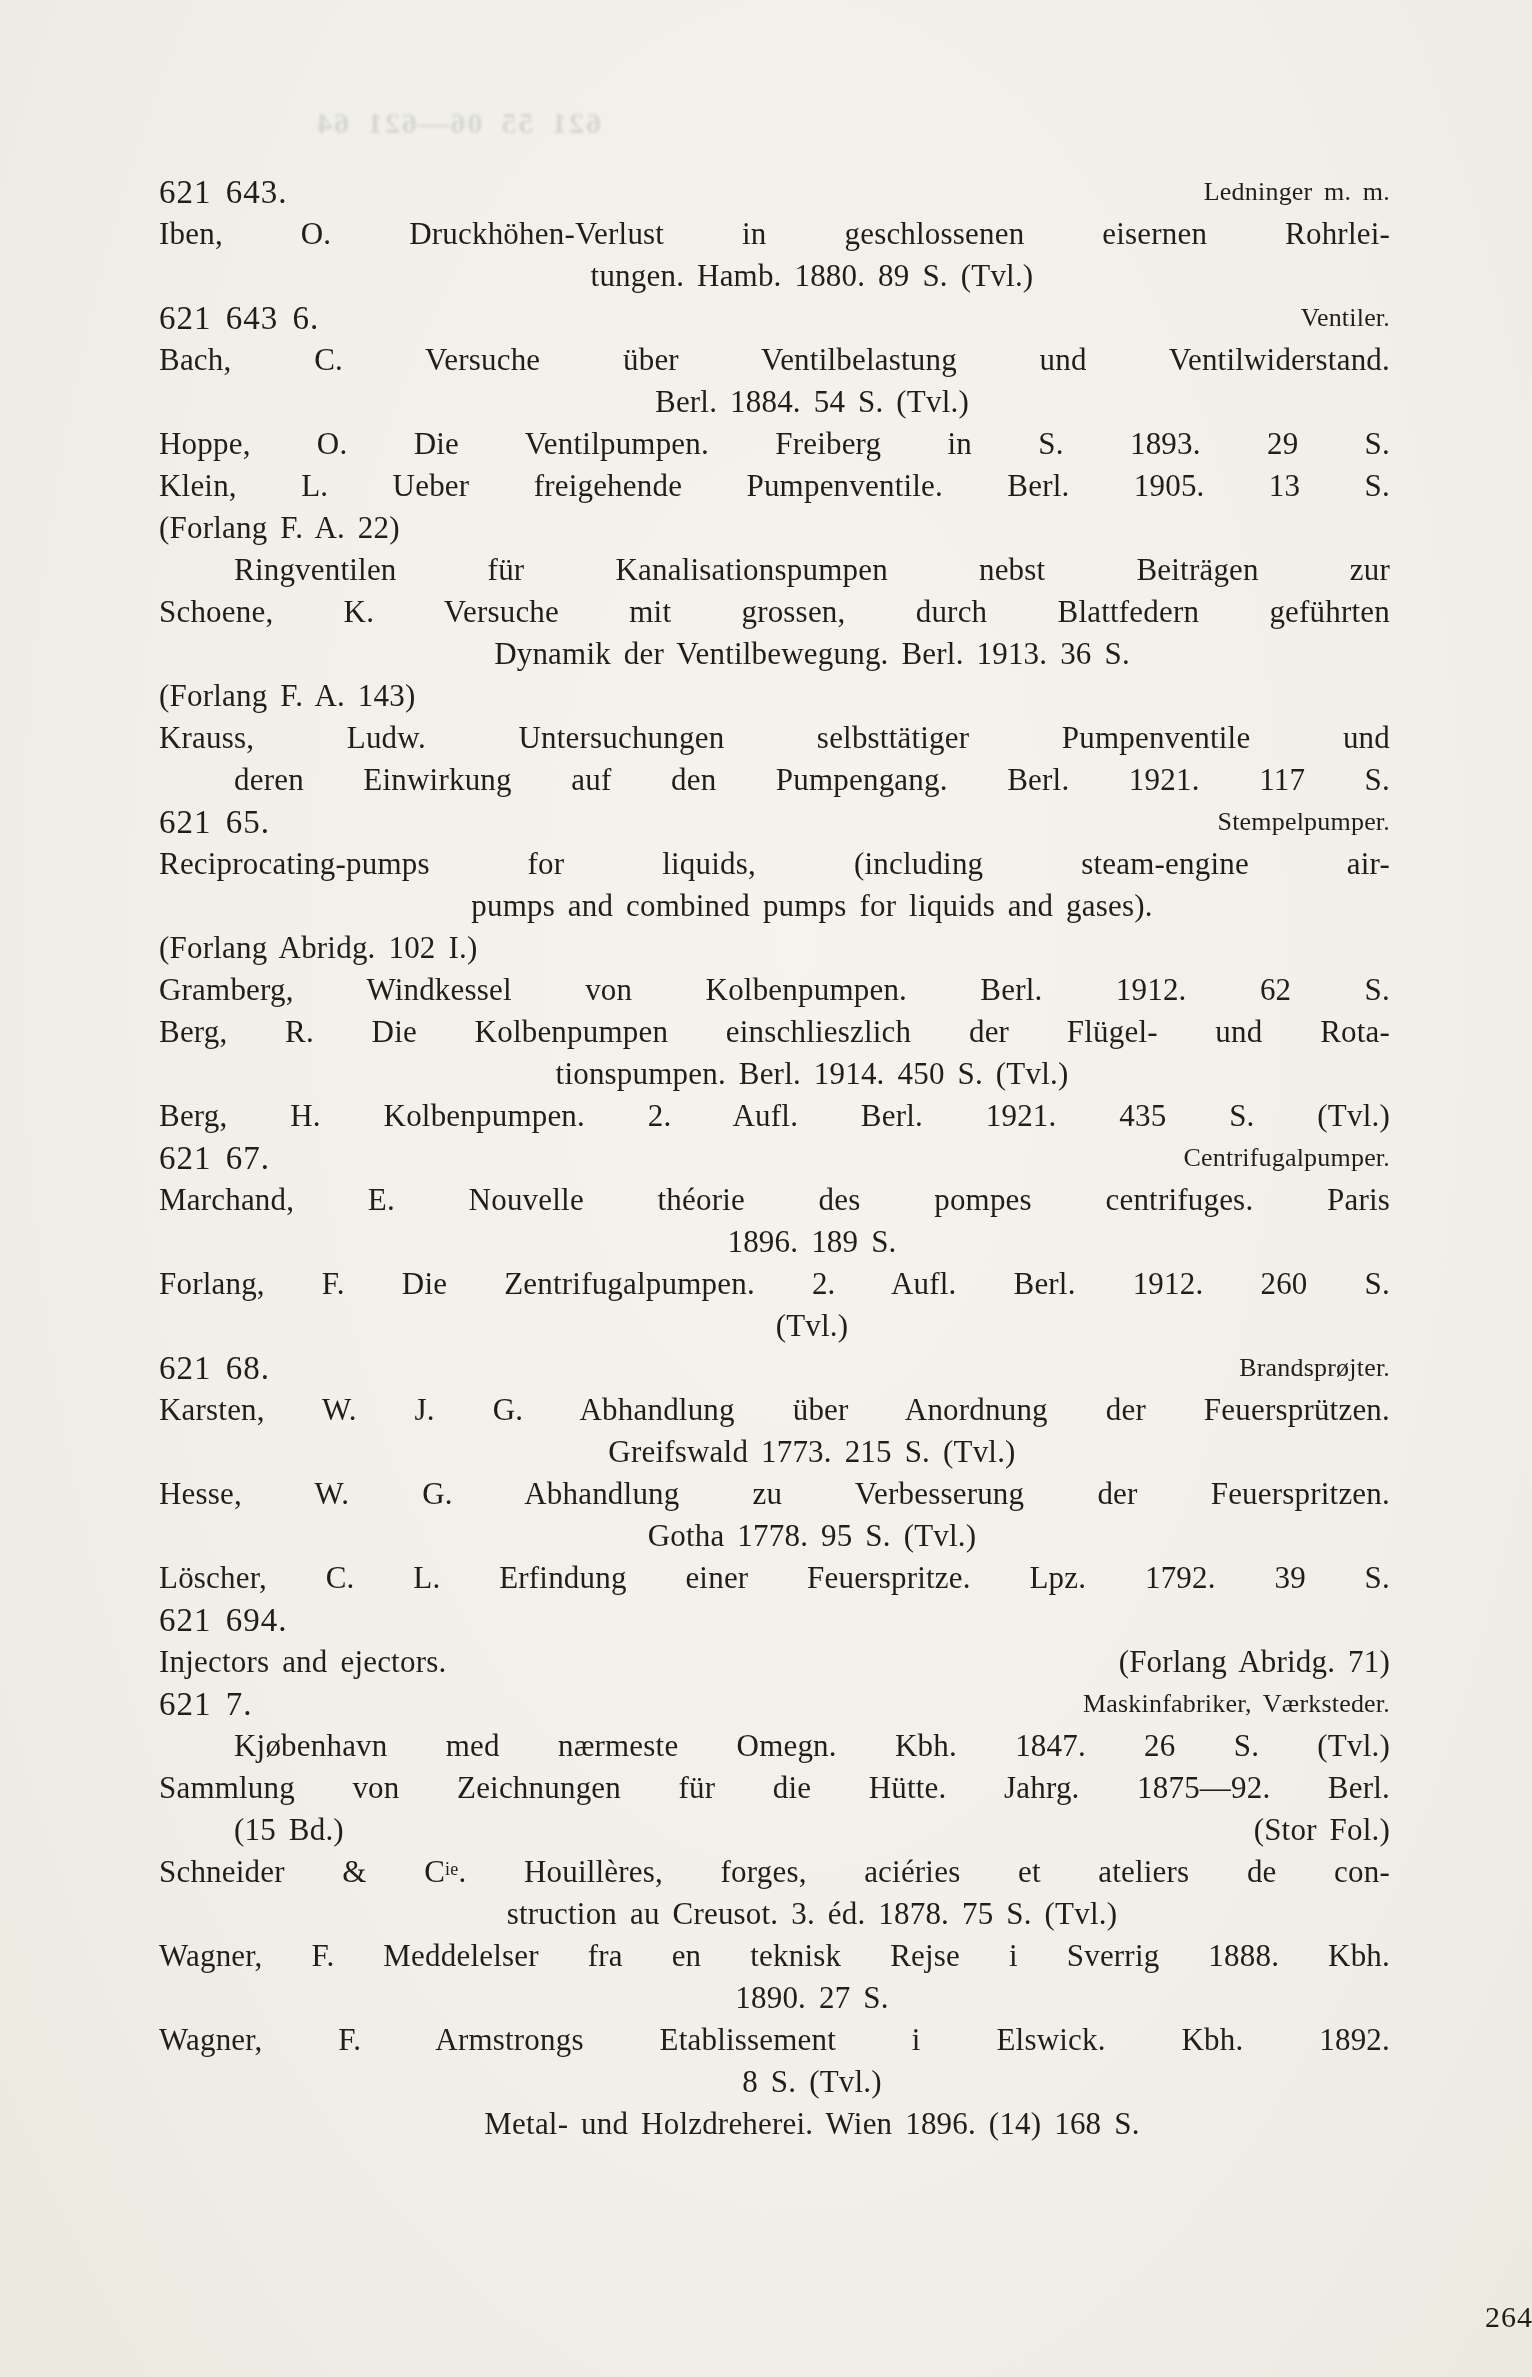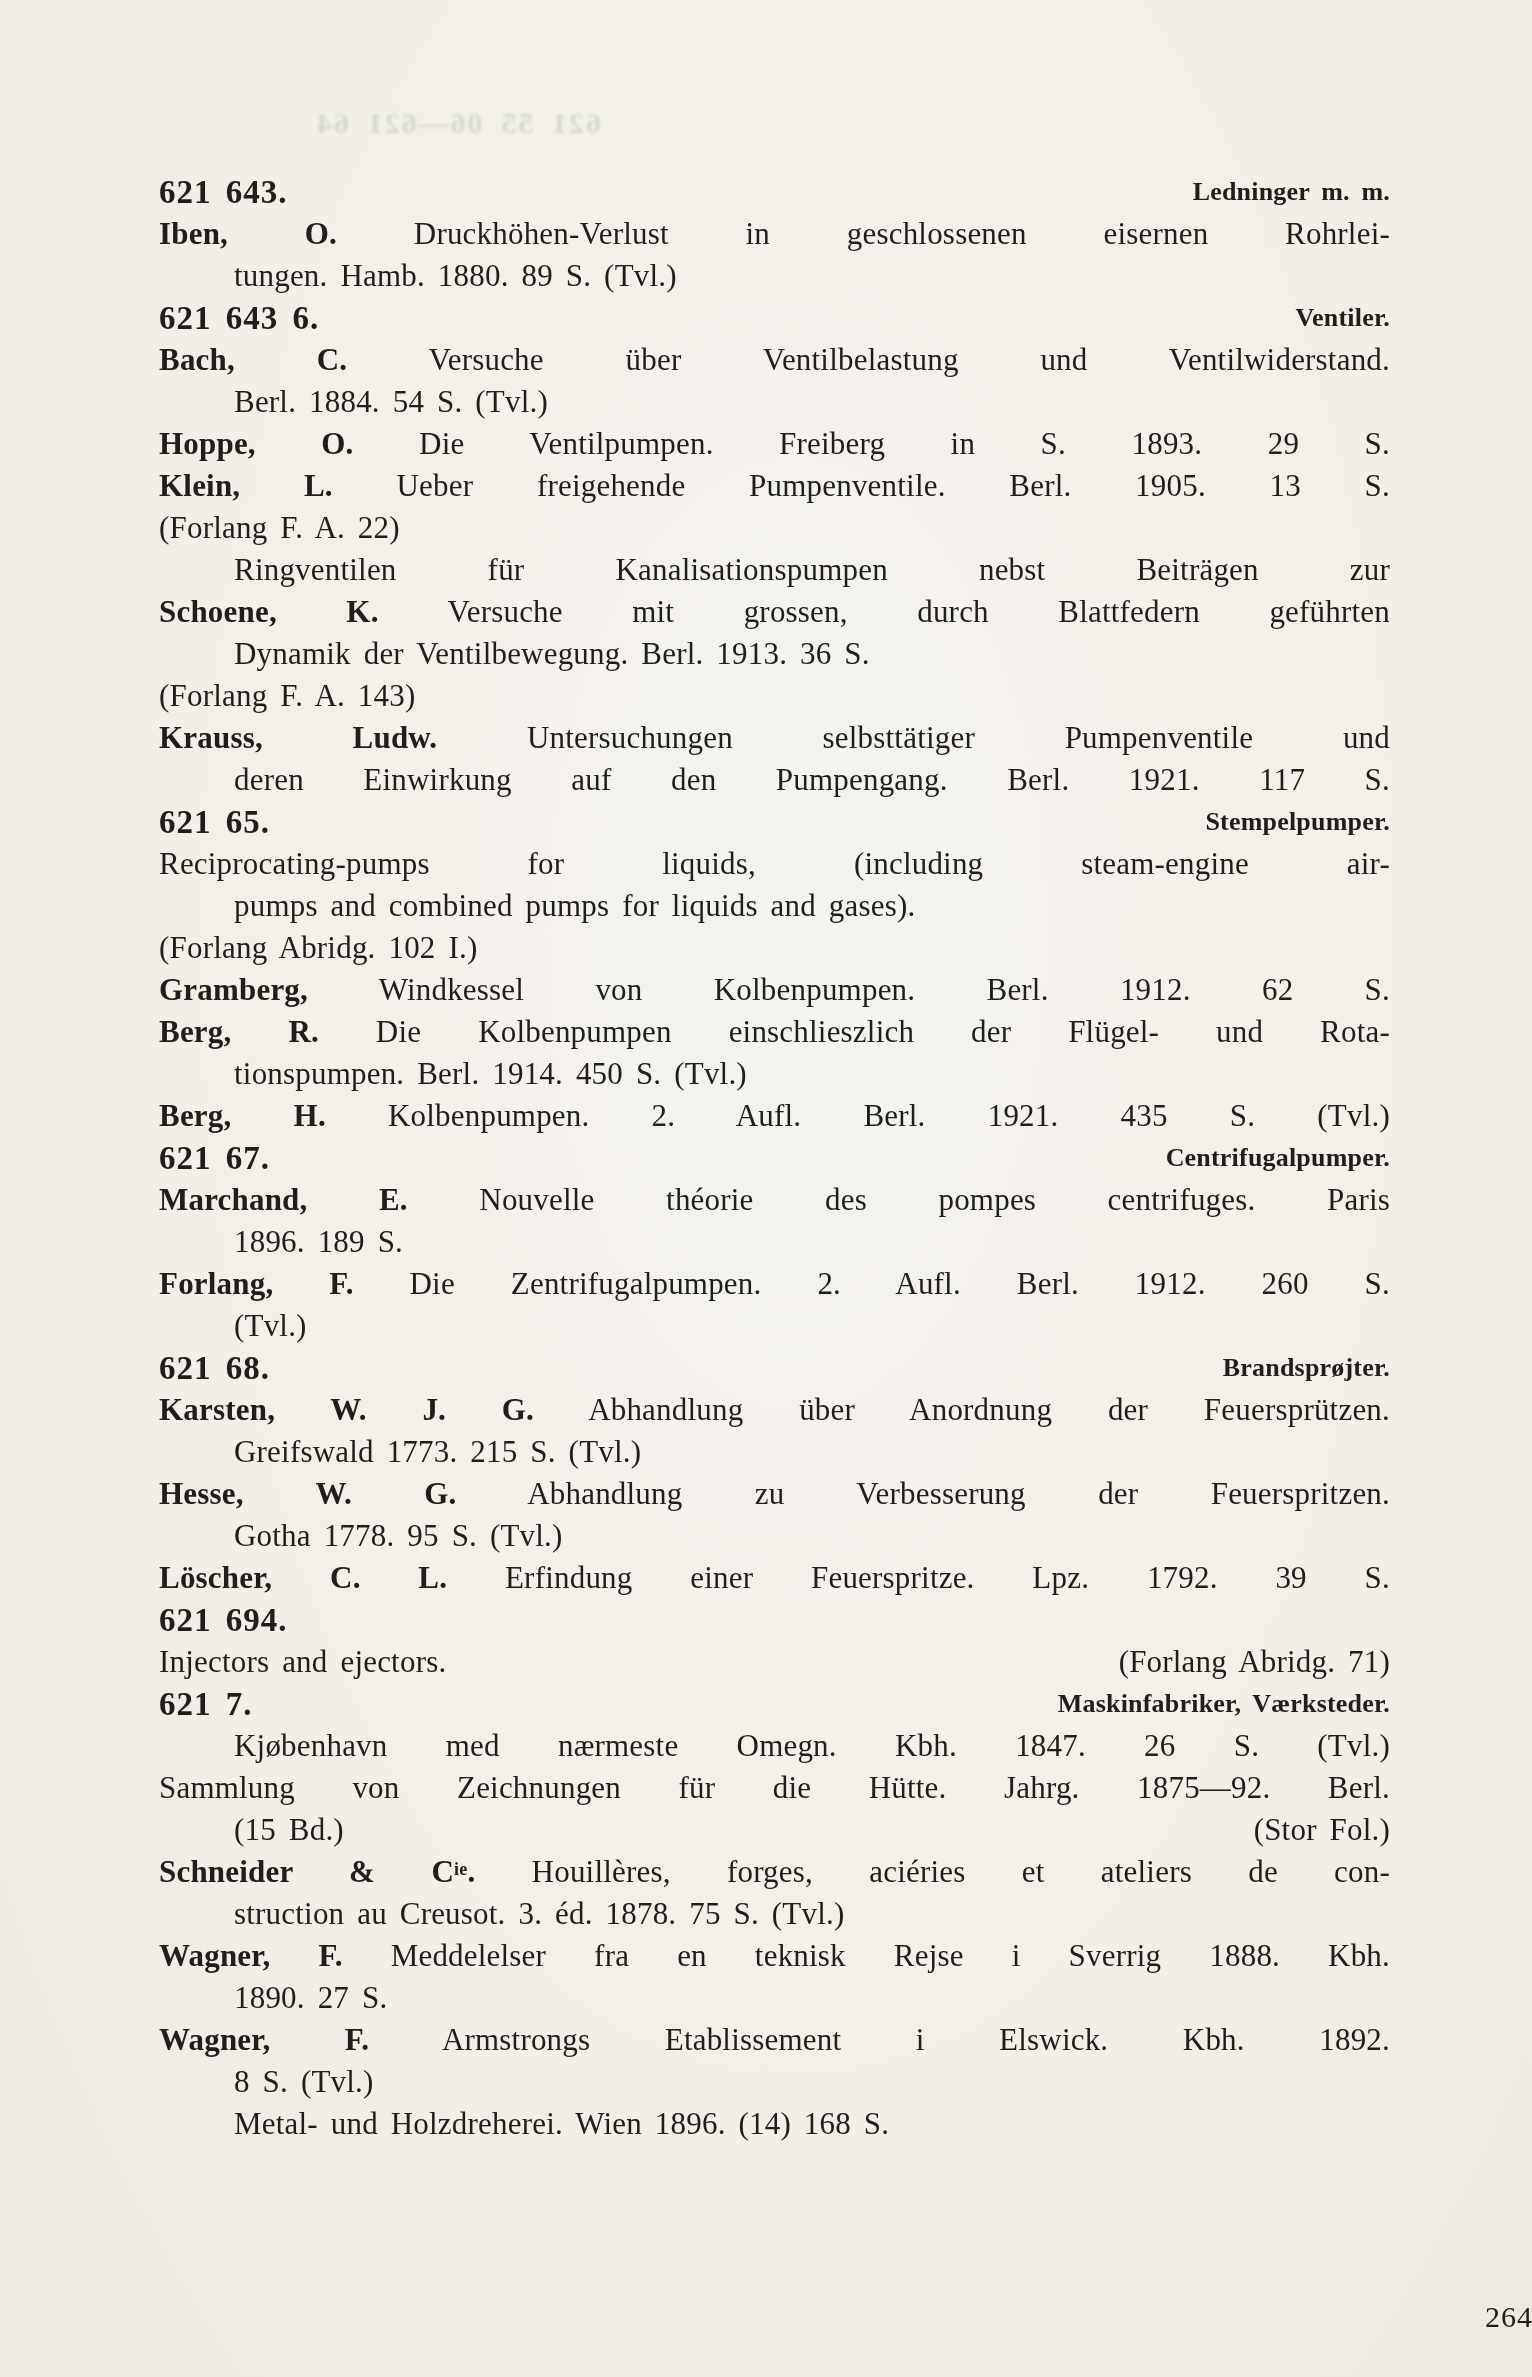--- a/index.html
+++ b/index.html
@@ -47,33 +47,33 @@
     height: 42px;
     letter-spacing: 0.2px;
     word-spacing: 0.16em;
     white-space: nowrap;
   }
   .line.justify {
     white-space: normal;
     text-align: justify;
     text-align-last: justify;
   }
-  .line.indent { padding-left: 75px; }
+  .line.indent { padding-left: 75px; text-align: center; }
   .line.split-flex {
     display: flex;
     justify-content: space-between;
     white-space: nowrap;
   }
   .line.right-only { text-align: left; }
   .line.section .lpart {
     font-size: 33px;
     letter-spacing: 1px;
   }
   .line.section .rpart { font-size: 26px; }
-  .b { font-weight: bold; }
+  .b { font-weight: normal; }
   sup.b, sup {
     font-size: 0.58em;
     vertical-align: baseline;
     position: relative;
     top: -0.38em;
   }
   .page-number {
     position: absolute;
     top: 2300px;
     left: 0;

